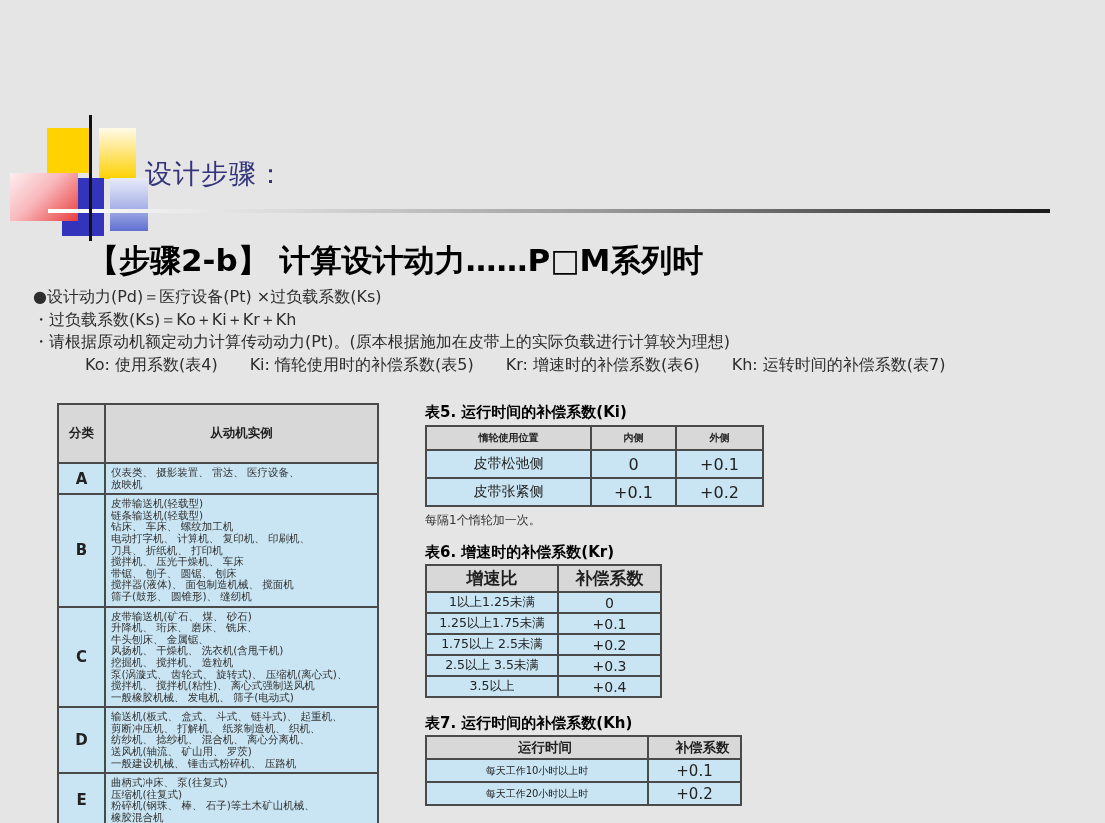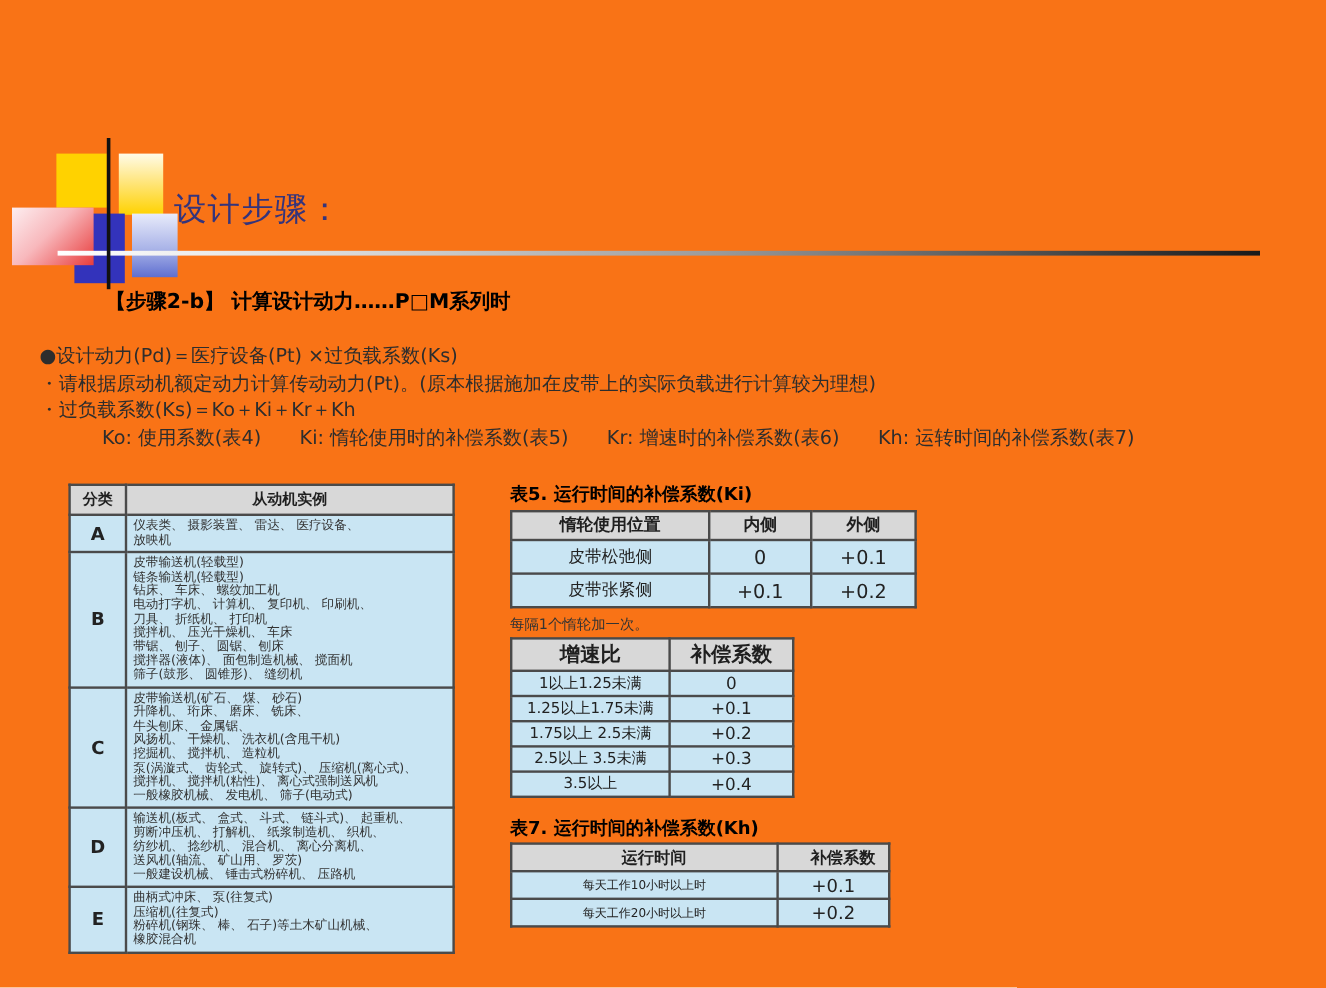--- a/index.html
+++ b/index.html
@@ -1,62 +1,62 @@
 <!DOCTYPE html>
 <html><head>
 <meta charset="utf-8">
 <style>
   html,body{margin:0;padding:0;background:#fff;}
   .slide{
-    position:relative;width:1105px;height:823px;background:#f97316;overflow:hidden;
+    position:relative;width:1105px;height:823px;background:#e5e5e5;overflow:hidden;
     font-family:"DejaVu Sans",sans-serif;color:#1a1a1a;
   }
   
   .sq{position:absolute;}
   .sq-yellow{left:47px;top:128px;width:42px;height:45px;background:#ffd200;z-index:1;}
   .sq-yellow-grad{left:99px;top:128px;width:37px;height:51px;
     background:linear-gradient(to bottom,#fffbe8 0%,#ffe680 45%,#ffd200 100%);z-index:1;}
   .sq-blue{left:62px;top:178px;width:42px;height:58px;background:#3333bb;z-index:2;}
   .sq-blue-grad{left:110px;top:178px;width:38px;height:53px;
     background:linear-gradient(to bottom,#e8ebfa 0%,#aab4e8 55%,#5f6fd0 100%);z-index:2;}
   .sq-pink{left:10px;top:173px;width:68px;height:48px;
     background:linear-gradient(135deg,#fdeef0 0%,#f8b8bc 45%,#e83c3c 100%);z-index:3;}
   .vline{position:absolute;left:89px;top:115px;width:3px;height:126px;background:#111;z-index:6;}
   .hrule{position:absolute;left:48px;top:209px;width:1002px;height:4px;
     background:linear-gradient(to right,#ffffff 0%,#d8d8d8 25%,#9a9a9a 55%,#1a1a1a 100%);z-index:5;}
   
   .page-title{position:absolute;left:145px;top:156px;font-family:"DejaVu Serif",serif;
     font-size:27px;color:#34347c;z-index:4;letter-spacing:1px;}
-  .step-heading{position:absolute;left:88px;top:240px;font-size:17px;font-weight:bold;color:#000;}
+  .step-heading{position:absolute;left:88px;top:240px;font-size:31px;font-weight:bold;color:#000;}
   .bullets{position:absolute;left:33px;top:286px;width:1050px;font-size:16px;color:#2d2d2d;}
   .bullets .bl{line-height:22.5px;white-space:nowrap;}
   .bullets .indent{padding-left:52px;}
   
   table{border-collapse:collapse;table-layout:fixed;}
   .dark-tbl, .dark-tbl th, .dark-tbl td{border:2px solid #4a4a4a;}
   th{background:#d8d8d8;font-weight:bold;color:#1f1f1f;}
   td{background:#c9e5f3;color:#222;}
   
   .machine-wrap{position:absolute;left:57px;top:403px;}
   .mtable{width:322px;}
-  .mtable th{font-size:12.5px;height:19px;padding:2px 2px;}
+  .mtable th{font-size:12.5px;height:19px;padding:19px 2px;}
   .mtable col.c-cls{width:47px;}
   .mtable td.cls{font-size:15px;font-weight:bold;text-align:center;color:#222;}
   .mtable td.ex{font-size:10.5px;line-height:11.6px;padding:3px 5px;white-space:pre-line;color:#333;}
   
   .right-col{position:absolute;left:425px;top:403px;width:360px;}
   .tbl-title{font-size:15px;font-weight:bold;color:#000;line-height:18px;}
   .rt td{text-align:center;}
   .rt .lbl{font-size:14px;}
   .rt .val{font-size:16px;}
   
   .rt tr.body + tr.body td{border-top:2px solid #f2f2f2;margin-left:48px;}
   .t5{width:337px;margin-top:4px;}
   .t5 col.c0{width:165px;} .t5 col.c1{width:85px;} .t5 col.c2{width:87px;}
-  .t5 th{font-size:14px;height:20px;} .t5 td{height:24px;}
+  .t5 th{font-size:10px;height:20px;} .t5 td{height:24px;}
   .note{font-size:12px;color:#333;margin-top:6px;line-height:15px;}
   .t6-title{margin-top:15px;}
   .t6{width:235px;margin-top:3px;}
   .t6 col.c0{width:132px;} .t6 col.c1{width:103px;}
   .t6 th{font-size:17px;height:19px;}
   .t6 td{height:17px;} .t6 .lbl{font-size:12.5px;} .t6 .val{font-size:14px;}
   .t7-title{margin-top:16px;}
   .t7{width:315px;margin-top:3px;}
   .t7 col.c0{width:222px;} .t7 col.c1{width:93px;}
   .t7 th{font-size:13.5px;height:19px;padding-left:17px;}
@@ -73,22 +73,22 @@
   <div class="sq sq-blue-grad"></div>
   <div class="sq sq-pink"></div>
   <div class="hrule"></div>
   <div class="vline"></div>
 
   <div class="page-title">设计步骤：</div>
   <div class="step-heading">【步骤2-b】 计算设计动力……P□M系列时</div>
 
   <div class="bullets">
     <div class="bl">●设计动力(Pd)＝医疗设备(Pt) ×过负载系数(Ks)</div>
+    <div class="bl">・过负载系数(Ks)＝Ko＋Ki＋Kr＋Kh</div>
     <div class="bl">・请根据原动机额定动力计算传动动力(Pt)。(原本根据施加在皮带上的实际负载进行计算较为理想)</div>
-    <div class="bl">・过负载系数(Ks)＝Ko＋Ki＋Kr＋Kh</div>
     <div class="bl indent">Ko: 使用系数(表4)　　Ki: 惰轮使用时的补偿系数(表5)　　Kr: 增速时的补偿系数(表6)　　Kh: 运转时间的补偿系数(表7)</div>
   </div>
 
   <div class="machine-wrap">
     <table class="mtable dark-tbl">
       <colgroup>
           <col class="c-cls">
           <col>
         </colgroup>
       <tbody>
@@ -165,20 +165,21 @@
       </tr>
       <tr class="body">
         <td class="lbl">皮带张紧侧</td>
         <td class="val">+0.1</td>
         <td class="val">+0.2</td>
       </tr>
     </tbody>
       </table>
     <div class="note">每隔1个惰轮加一次。</div>
 
+    <div class="tbl-title t6-title">表6. 增速时的补偿系数(Kr)</div>
     <table class="t6 rt dark-tbl">
       <colgroup>
           <col class="c0">
           <col class="c1">
         </colgroup>
       <tbody>
           <tr>
         <th>增速比</th>
         <th>补偿系数</th>
       </tr>

